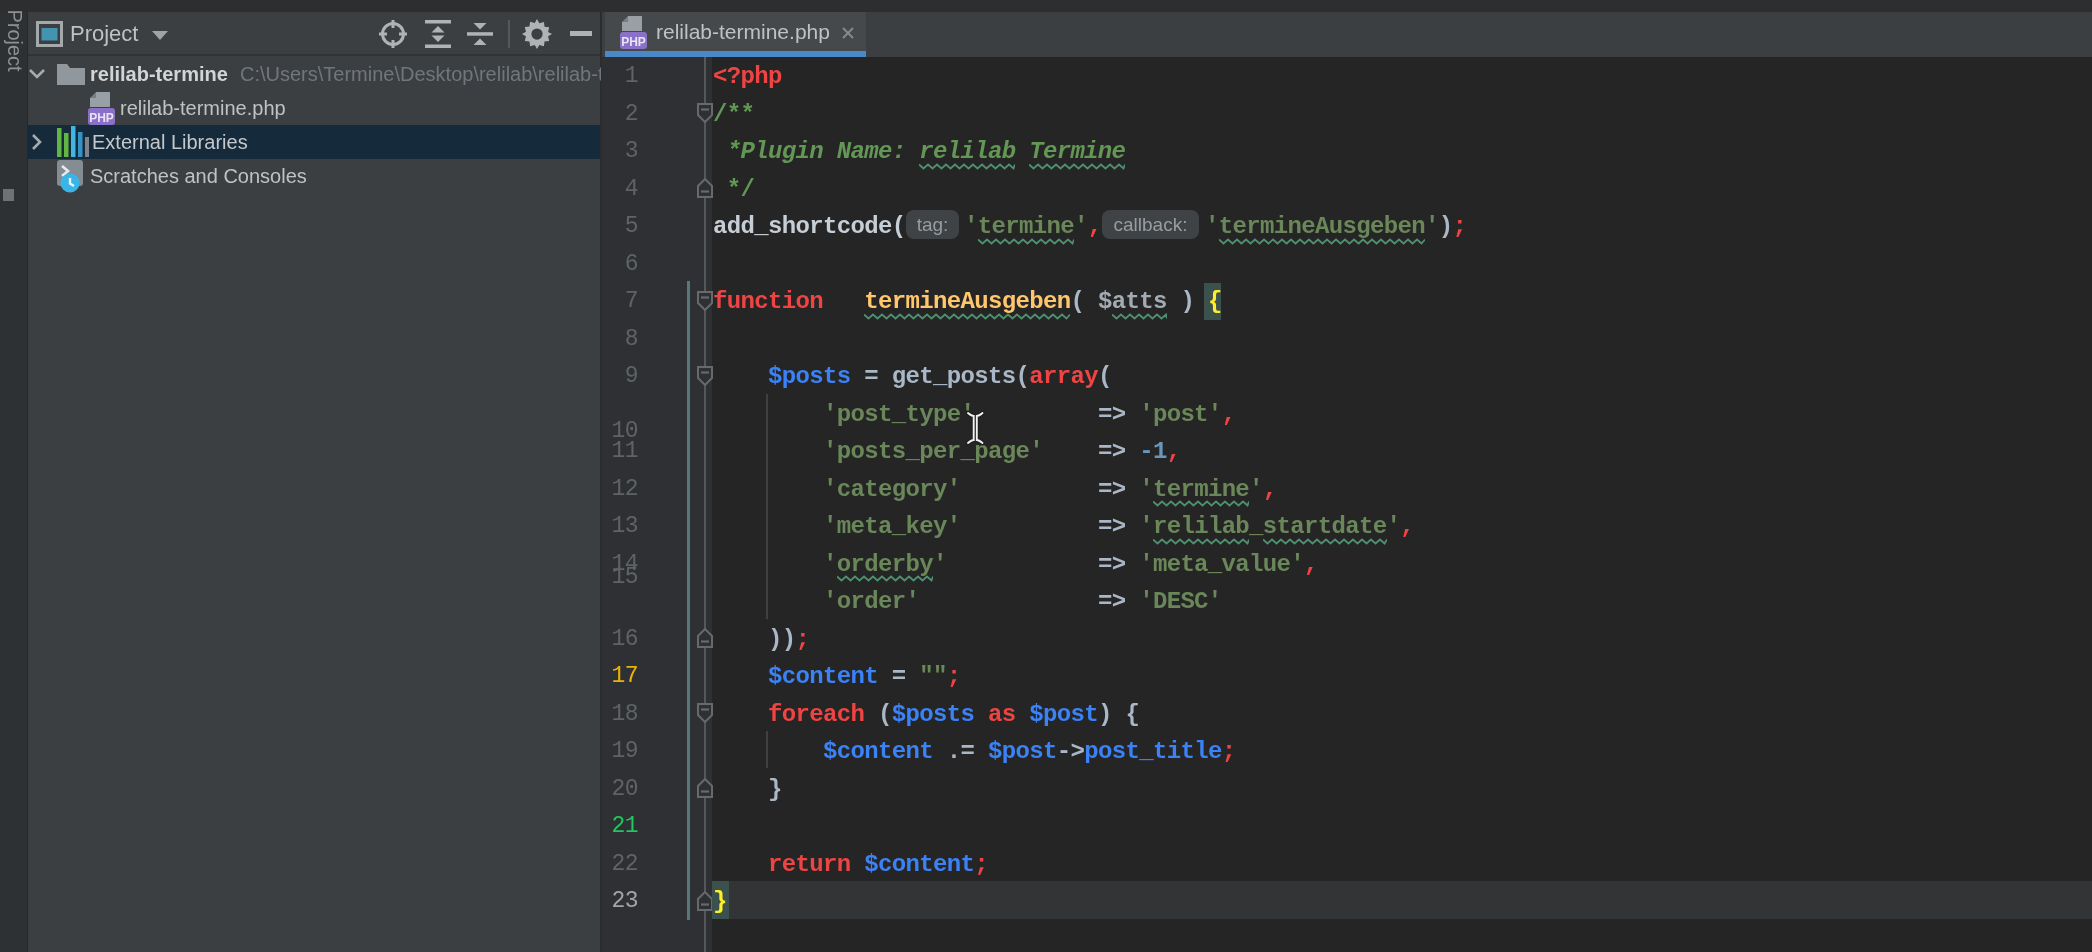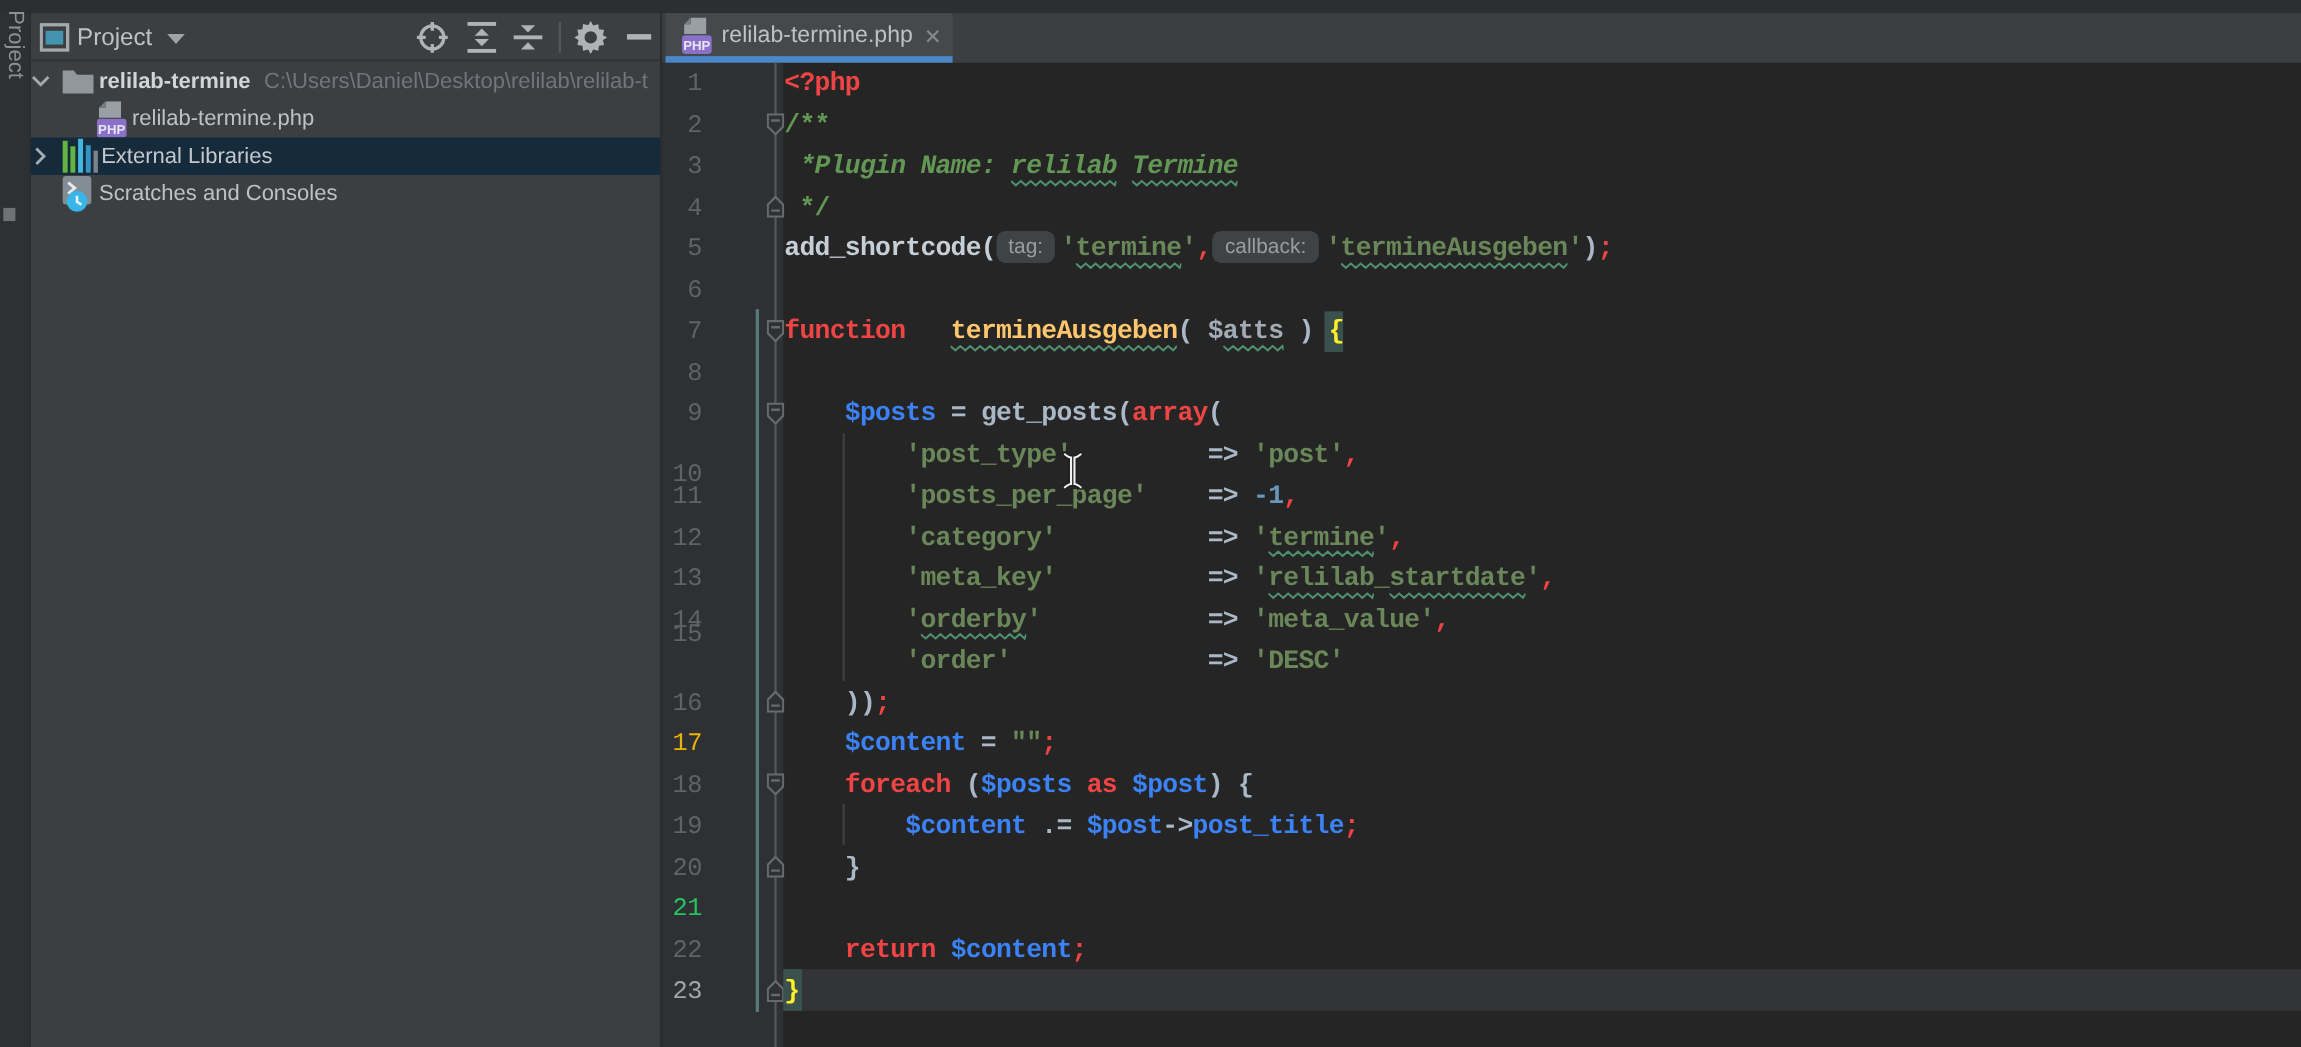--- a/index.html
+++ b/index.html
@@ -62,21 +62,21 @@
   </svg>
 <div class="abs" style="left:570px;top:31px;width:22px;height:5px;background:#AFB3B5"></div>
 <div class="abs" style="left:28px;top:54px;width:572px;height:1.5px;background:#313437"></div>
 <svg class="abs" style="left:28px;top:68px" width="18" height="12">
     <polyline points="2,2 9,9 16,2" fill="none" stroke="#A6ABAE" stroke-width="2.6"></polyline>
   </svg>
 <svg class="abs" style="left:56px;top:61px" width="30" height="25" viewBox="0 0 30 25">
     <path fill="#90989E" d="M1,3 h10 l3,4 h15 v17 h-28 z"></path>
   </svg>
 <div class="tree" style="left:90px;top:57px;color:#D2D4D6;font-weight:bold;">relilab-termine</div>
-<div class="tree" style="left:240px;top:57px;color:#70767C;width:361px;overflow:hidden;">C:\Users\Daniel\Desktop\relilab\relilab-t</div>
+<div class="tree" style="left:240px;top:57px;color:#70767C;width:361px;overflow:hidden;">C:\Users\Termine\Desktop\relilab\relilab-t</div>
 <svg class="abs" style="left:88px;top:92px" width="28.0" height="33.0" viewBox="0 0 28 33">
     <path fill="#98A0A6" d="M8,0 h14 v15 h-20 v-9 z M8,0 l-6,6 h6 z" fill-rule="evenodd"></path>
     <path fill="#777E84" d="M8,0 v6 h-6 z"></path>
     <rect x="0" y="16" width="27" height="17" rx="3" fill="#8A70C8"></rect>
     <text x="13.5" y="29.5" font-size="12" font-weight="bold" fill="#E8E4F2" text-anchor="middle" font-family="Liberation Sans,sans-serif">PHP</text>
   </svg>
 <div class="tree" style="left:120px;top:91px;">relilab-termine.php</div>
 <div class="abs" style="left:28px;top:125px;width:572px;height:34px;background:#152A3A"></div>
 <svg class="abs" style="left:31px;top:133px" width="12" height="18">
     <polyline points="2,2 9,9 2,16" fill="none" stroke="#A6ABAE" stroke-width="2.6"></polyline>

